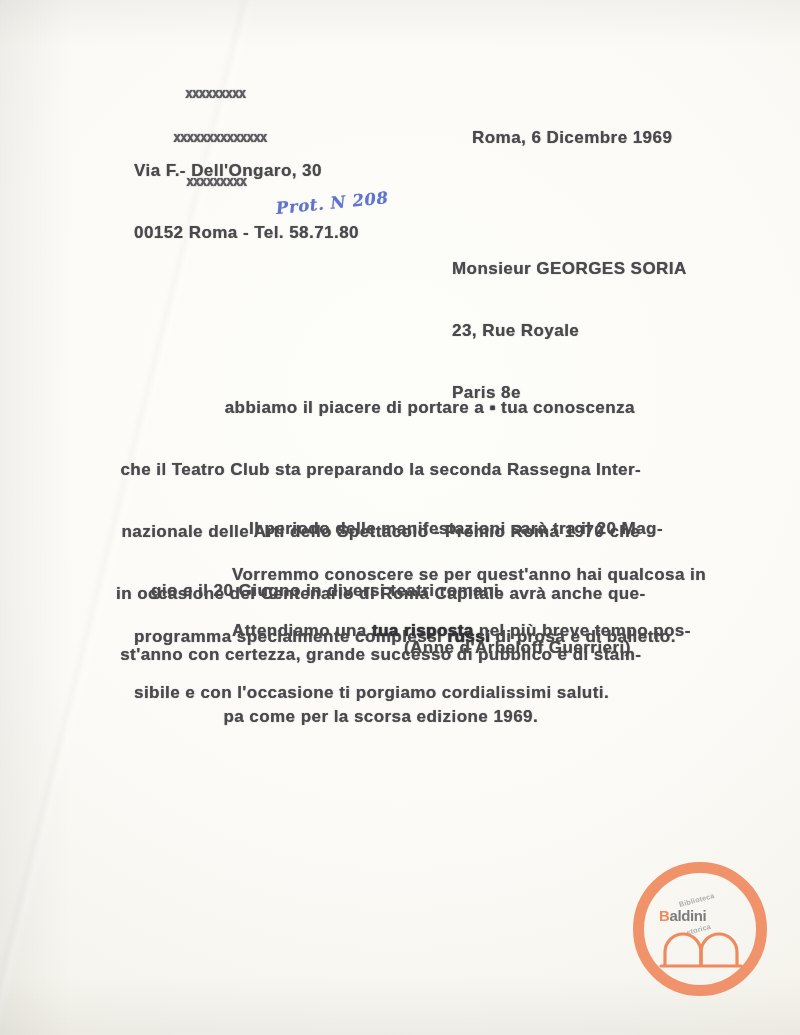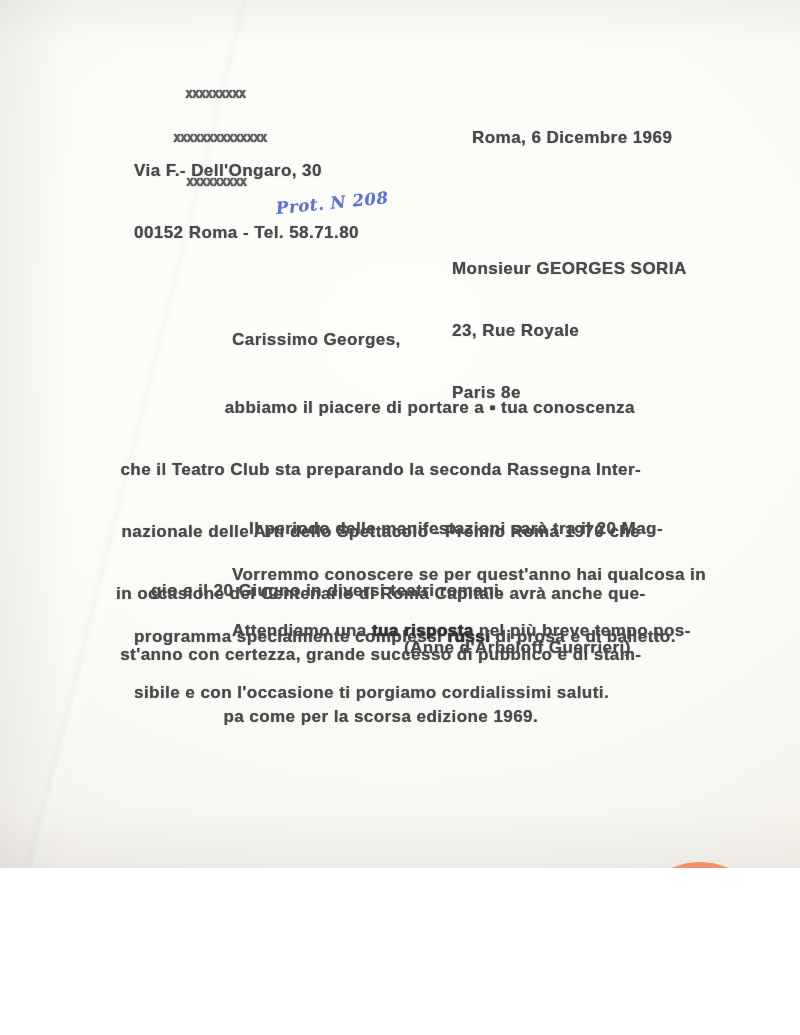--- a/index.html
+++ b/index.html
@@ -4,21 +4,21 @@
 <style>
   html, body {
     margin: 0;
     padding: 0;
     background: #ffffff;
   }
 
   .page {
     position: relative;
     width: 800px;
-    height: 868px;
+    height: 1035px;
     overflow: hidden;
     background: #fbfaf6;
     font-family: "DejaVu Sans Mono", monospace;
   }
 
   
   .paper-tint {
     position: absolute;
     inset: 0;
     background:
@@ -224,21 +224,20 @@
   <div class="tw" id="date-line">Roma, 6 Dicembre 1969</div>
 
   <div id="handwritten-note">Prot. N 208</div>
 
   <div class="tw" id="recipient-block">
     <div>Monsieur GEORGES SORIA</div>
     <div>23, Rue Royale</div>
     <div>Paris 8e</div>
   </div>
 
-  <div class="tw" id="salutation">Carissimo Georges,</div>
 
   <div class="tw" id="para-1">
     <div><span class="indent">abbiamo il piacere di portare a </span><span class="strikeover">▪</span><span> tua conoscenza</span></div>
     <div>che il Teatro Club sta preparando la seconda Rassegna Inter-</div>
     <div>nazionale delle Arti dello Spettacolo - Premio Roma 1970 che</div>
     <div>in occasione del Centenario di Roma Capitale avrà anche que-</div>
     <div>st'anno con certezza, grande successo di pubblico e di stam-</div>
     <div>pa come per la scorsa edizione 1969.</div>
   </div>
 

